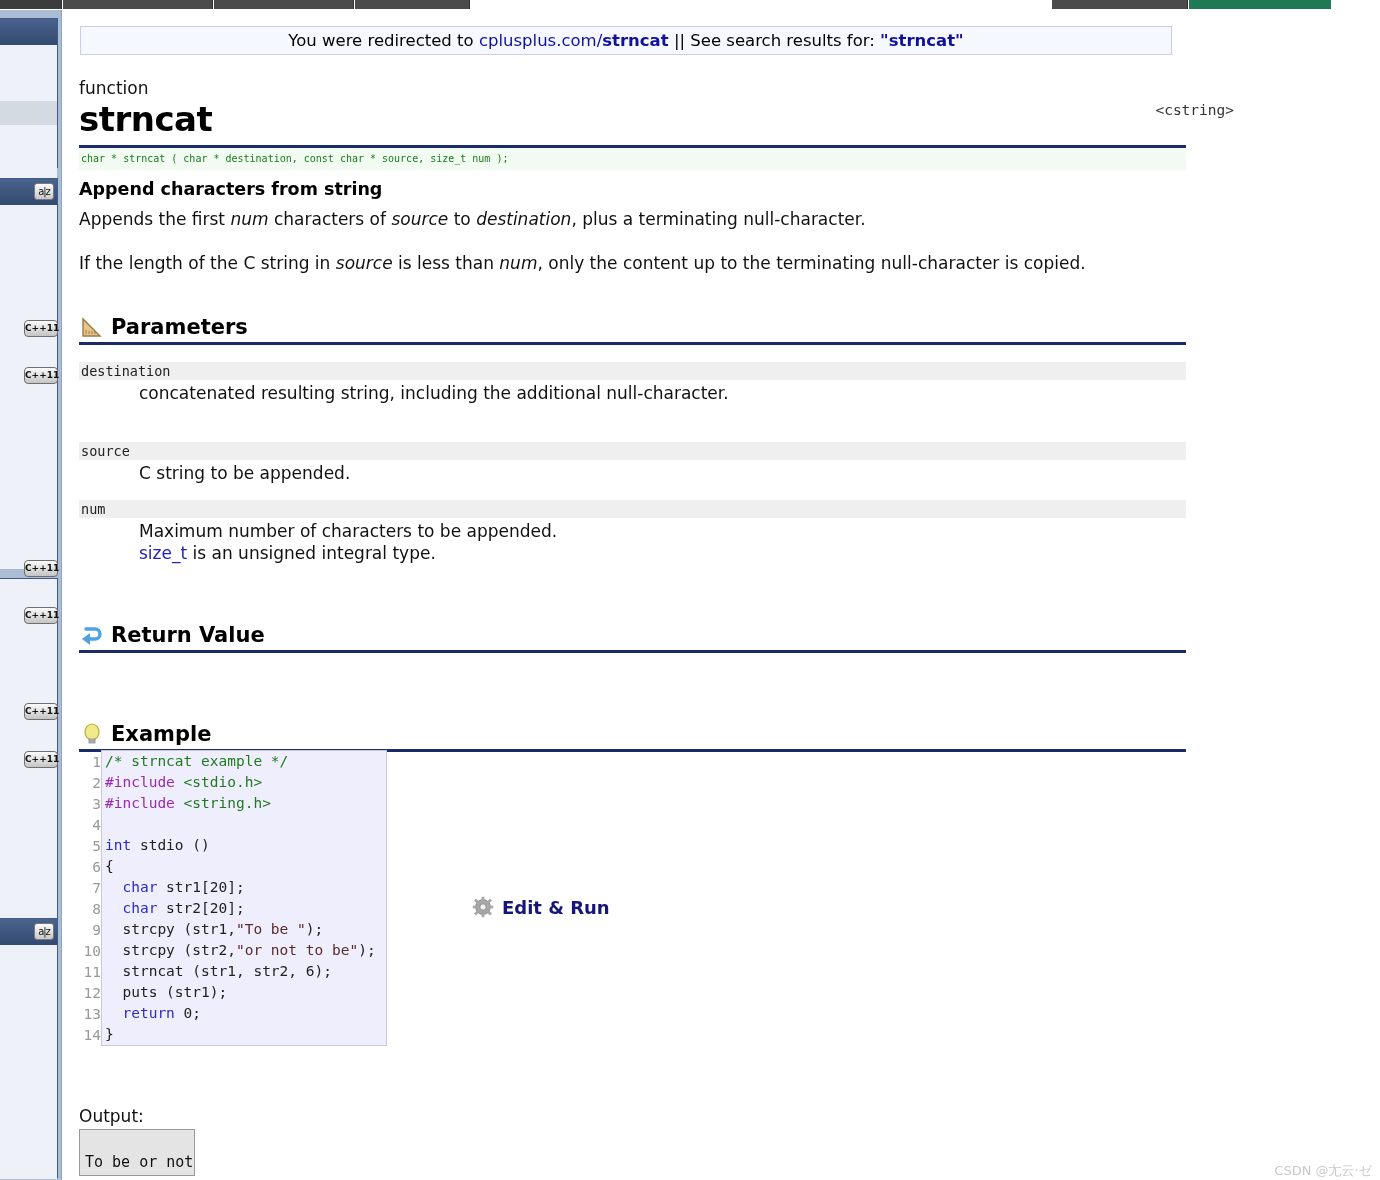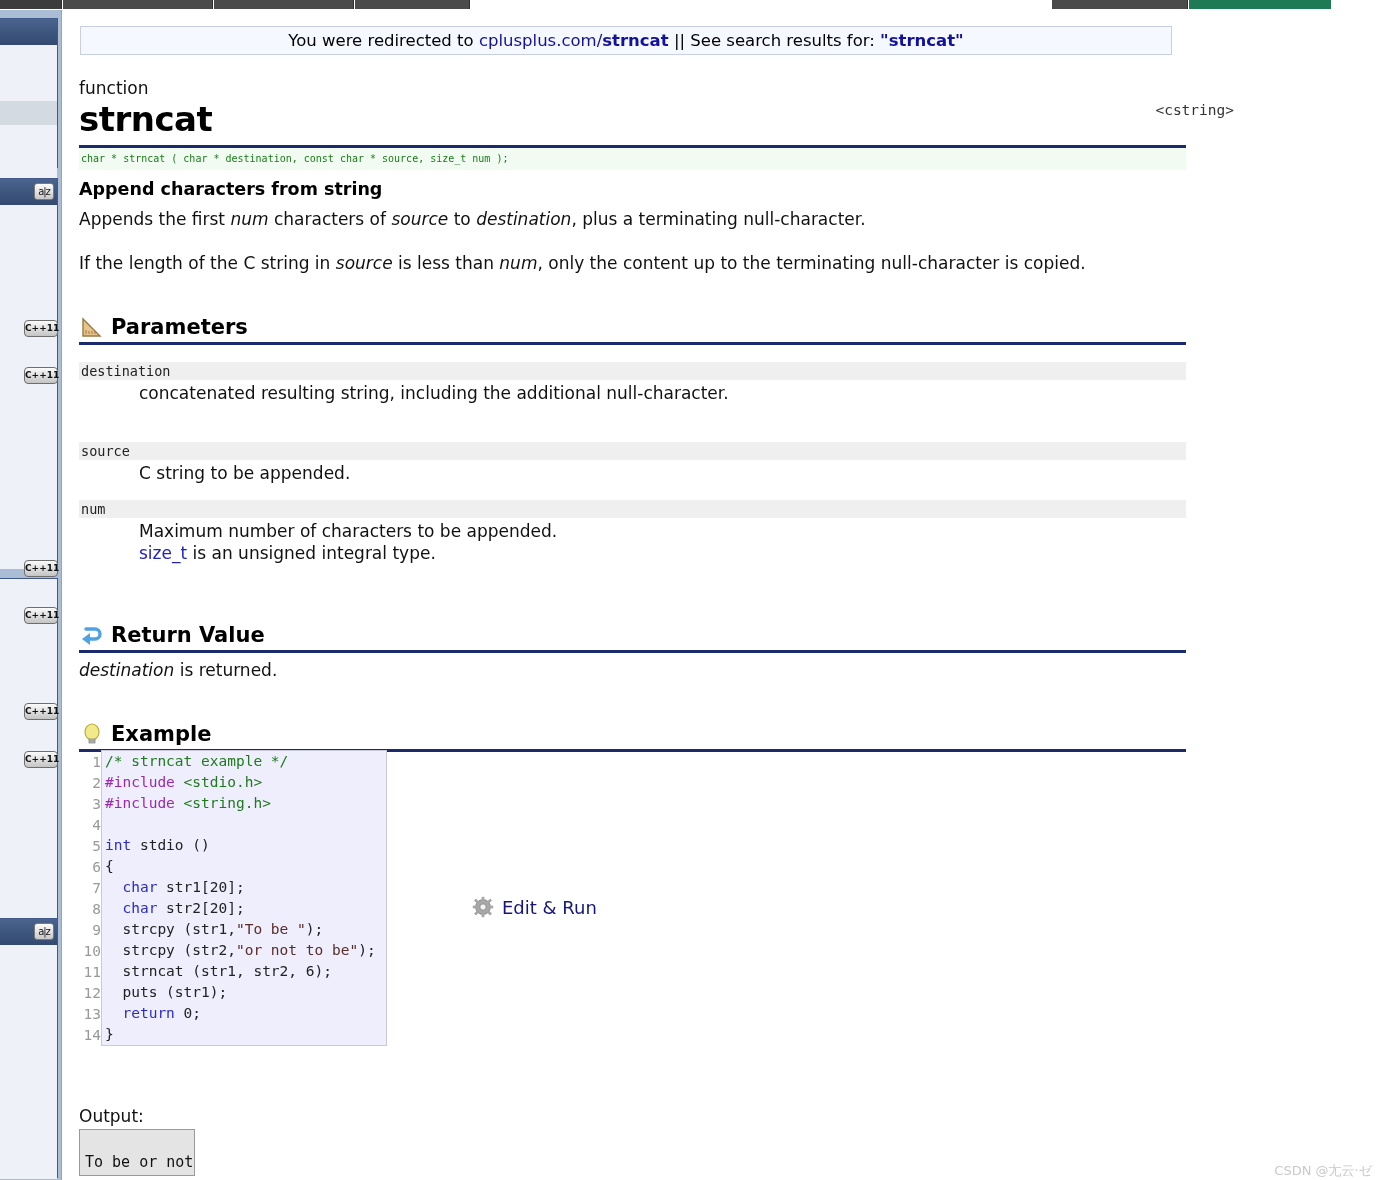--- a/index.html
+++ b/index.html
@@ -159,21 +159,21 @@
   .code-line { white-space: pre; padding-left: 3px; }
   .c-cmt  { color: #1f7a1f; }
   .c-pre  { color: #9b29b0; }
   .c-hdr  { color: #1f7a1f; margin-top: 40px; }
   .c-kw   { color: #2b2bc7; }
   .c-str  { color: #5a2b2b; }
   .c-txt  { color: #222; }
 
   .editrun {
     position: absolute; left: 409px; top: 885px;
-    font-size: 18px; color: #16167a; line-height: 26px;
+    font-size: 18px; color: #16167a; line-height: 26px; font-weight: bold;
   }
   .gear {
     position: absolute; left: 0; top: 1px; width: 22px; height: 22px;
   }
   .editrun-label { margin-left: 30px; }
 
   .output-label {
     position: absolute; left: 16px; top: 1096px;
     font-size: 17px; color: #111;
   }
@@ -286,21 +286,20 @@
       <span class="sec-icon">
         <svg width="26" height="26" viewBox="0 0 26 26">
           <path d="M7 7 H16 A5 5 0 0 1 16 17 H9" fill="none" stroke="#4fa3e3" stroke-width="3.4" stroke-linecap="round"></path>
           <polygon points="11,11 11,23 3,17" fill="#4fa3e3"></polygon>
         </svg>
       </span>
       <span>Return Value</span>
     </div>
     <div class="sec-rule"></div>
   </div>
-  <div class="para" id="retline" style="top:649px;width:1107px"><i>destination</i><span> is returned.</span></div>
 
   <div class="sec" style="top:710px">
     <div class="sec-title">
       <span class="sec-icon">
         <svg width="26" height="26" viewBox="0 0 26 26">
           <ellipse cx="13" cy="11" rx="7" ry="8" fill="#f2ea8a" stroke="#b8ad3e" stroke-width="1.2"></ellipse>
           <rect x="10" y="18" width="6" height="4" fill="#bdbdbd" stroke="#8a8a8a" stroke-width="0.8"></rect>
           <line x1="10" y1="20" x2="16" y2="20" stroke="#8a8a8a" stroke-width="0.8"></line>
         </svg>
       </span>

